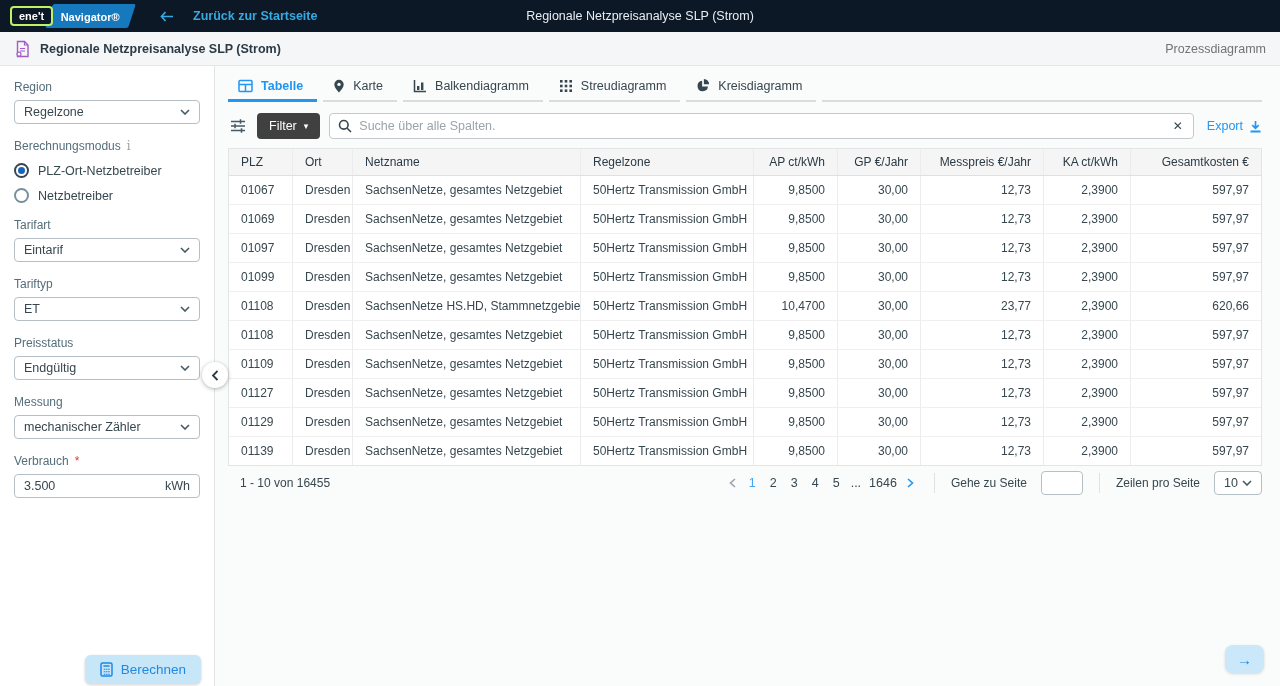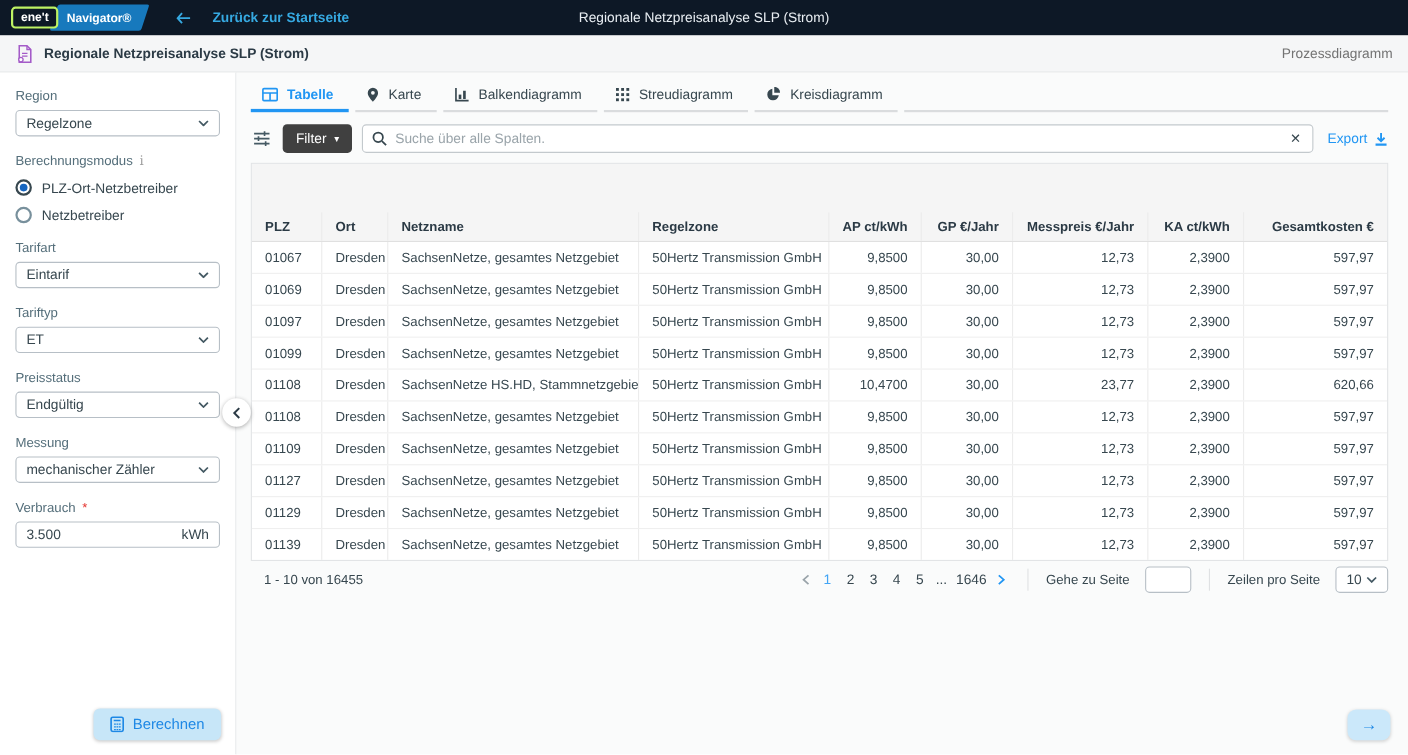--- a/index.html
+++ b/index.html
@@ -33,21 +33,21 @@
   .select .val { font-size:12.5px; color:#37474f; flex:1; white-space:nowrap; overflow:hidden; }
   .radio-row { display:flex; align-items:center; gap:9px; margin:10px 0; cursor:pointer; }
   .radio { width:15px; height:15px; border-radius:50%; border:2px solid #78909c; position:relative; flex:none; background:#fff; }
   .radio.checked { border-color:#37474f; }
   .radio.checked::after { content:""; position:absolute; inset:2px; border-radius:50%; background:#1565c0; }
   .radio-label { font-size:12.5px; color:#37474f; }
   .input-wrap { height:24px; border:1px solid #b7bfc6; border-radius:4px; background:#fff; display:flex; align-items:center; padding:0 9px; }
   .input-wrap input { border:none; outline:none; flex:1; font-size:12.5px; color:#37474f; font-family:inherit; min-width:0; background:transparent; }
   .unit { font-size:12.5px; color:#37474f; }
   .req { color:#e53935; }
-  .calc-btn { position:absolute; right:13px; bottom:13px; display:flex; align-items:center; gap:8px; background:#c7e6f8; color:#1e88e5; border:none; border-radius:6px; font-size:13.5px; font-family:inherit; padding:7px 15px; cursor:pointer; box-shadow:0 1px 3px rgba(0,0,0,.18); }
+  .calc-btn { position:absolute; right:13px; bottom:2px; display:flex; align-items:center; gap:8px; background:#c7e6f8; color:#1e88e5; border:none; border-radius:6px; font-size:13.5px; font-family:inherit; padding:7px 15px; cursor:pointer; box-shadow:0 1px 3px rgba(0,0,0,.18); }
   .collapse-btn { position:absolute; left:215px; top:309px; transform:translate(-50%,-50%); width:26px; height:26px; border-radius:50%; background:#fff; border:none; box-shadow:0 1px 4px rgba(0,0,0,.3); display:flex; align-items:center; justify-content:center; cursor:pointer; z-index:5; }
 
   
   .tabs { display:flex; align-items:stretch; height:24px; }
   .tab { display:flex; align-items:center; gap:8px; padding:0 14px 6px 10px; font-size:12.5px; color:#37474f; border-bottom:2px solid #dadcde; margin-right:6px; cursor:pointer; white-space:nowrap; }
   .tab.active { color:#2196f3; border-bottom:3px solid #2196f3; font-weight:bold; }
   .tab svg { flex:none; }
   .tab-filler { flex:1; border-bottom:2px solid #dadcde; }
 
   
@@ -61,21 +61,21 @@
   .clear-btn { background:none; border:none; font-size:12px; color:#37474f; cursor:pointer; padding:0 2px; }
   .export-btn { background:none; border:none; color:#2196f3; font-size:12.5px; font-family:inherit; display:flex; align-items:center; gap:6px; cursor:pointer; padding:0 0 0 4px;justify-content:space-between; }
 
   
   .table { margin-top:8px; background:#fff; border:1px solid #e2e4e6; }
   .trow { display:grid; grid-template-columns:64px 60px 228px 173px 84px 83px 123px 87px 1fr; }
   .trow > div { padding:0 12px; display:flex; align-items:center; border-right:1px solid #ececec; font-size:12px; color:#37474f; overflow:hidden; white-space:nowrap; }
   .trow > div:last-child { border-right:none; }
   .trow > div.num { justify-content:flex-end; }
   .thead { background:#f5f5f5; border-bottom:1px solid #e0e0e0; }
-  .thead > div { height:26px; font-weight:bold; color:#2b3a45; cursor:pointer;margin-top:44px; }
+  .thead > div { height:26px; font-weight:normal; color:#2b3a45; cursor:pointer; }
   .tbody .trow { border-bottom:1px solid #efefef; }
   .tbody .trow:last-child { border-bottom:none; }
   .tbody .trow > div { height:28px; }
 
   
   .tfoot { display:flex; align-items:center; height:34px; font-size:12px; color:#37474f; }
   .range-text { font-size:12px; color:#37474f;margin-left:12px; }
   .pager { margin-left:auto; display:flex; align-items:center; gap:4px; }
   .page-btn { min-width:17px; text-align:center; font-size:12.5px; color:#37474f; background:none; border:none; font-family:inherit; cursor:pointer; padding:2px 2px; }
   .page-btn.active { color:#42a5f5; }

